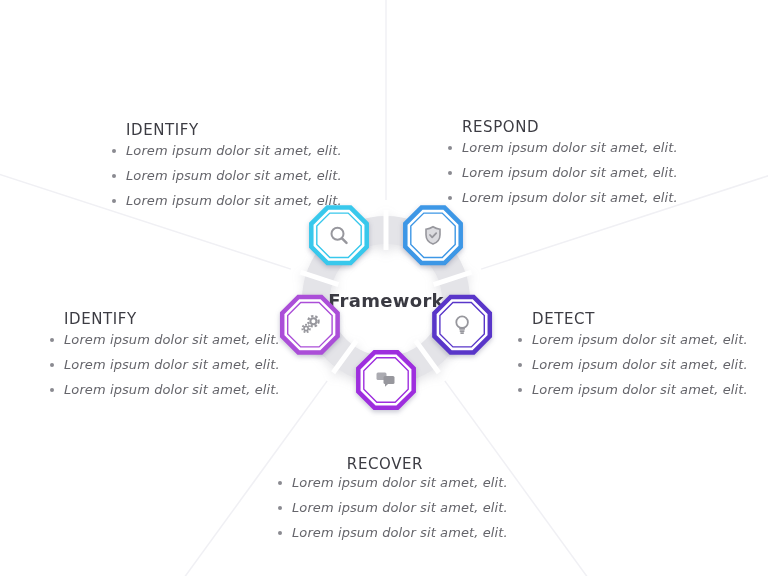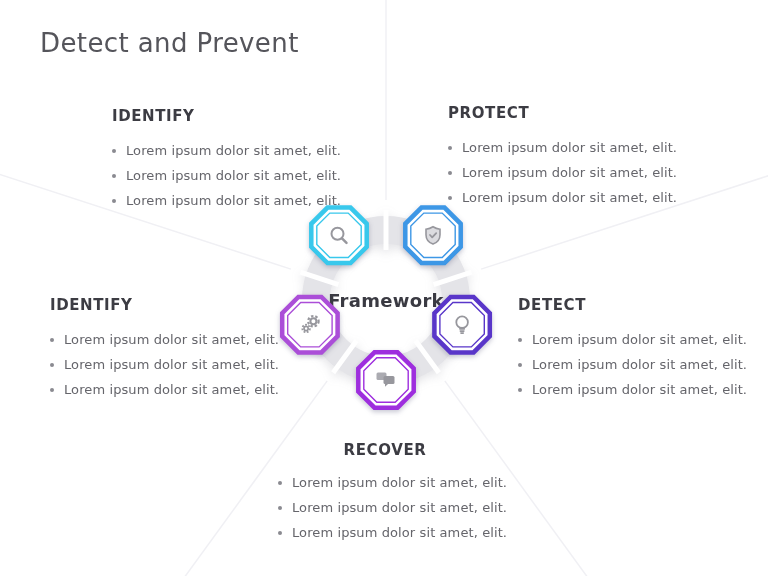--- a/index.html
+++ b/index.html
@@ -10,24 +10,24 @@
   }
   .canvas{position:absolute;inset:0;width:768px;height:576px;}
   .bg-lines{position:absolute;left:0;top:0;z-index:0;}
   .title{
     position:absolute;left:40px;top:28px;
     font-size:26px;font-weight:400;color:var(--c-title-text);
     letter-spacing:0.4px;z-index:2;
   }
   .section{position:absolute;z-index:2;}
   .section h2{
-    margin:0;font-size:15px;font-weight:bold;color:var(--c-heading-text);
+    margin:14px;font-size:15px;font-weight:normal;color:var(--c-heading-text);
     letter-spacing:0.6px;
   }
-  .bullets{position:absolute;z-index:2;}
+  .bullets{position:absolute;z-index:2;font-style:italic;}
   .bullet-row{
     display:flex;align-items:flex-start;
     height:14px;line-height:14px;margin-bottom:11px;
     font-size:13px;color:var(--c-body-text);letter-spacing:0.1px;
     white-space:nowrap;
   }
   .dot{
     width:4px;height:4px;border-radius:50%;
     background:var(--c-bullet-dot);
     margin:5px 10px 0 0;flex:0 0 auto;
@@ -51,42 +51,41 @@
   <svg class="bg-lines" width="768" height="576">
     <g stroke="var(--c-faint-line)" stroke-width="1.5">
       <line x1="444.8" y1="380.9" x2="691.8" y2="720.7"></line>
       <line x1="327.2" y1="380.9" x2="80.2" y2="720.7"></line>
       <line x1="290.9" y1="269.1" x2="-108.5" y2="139.3"></line>
       <line x1="386" y1="200" x2="386" y2="-220"></line>
       <line x1="481.1" y1="269.1" x2="880.5" y2="139.3"></line>
     </g>
   </svg>
 
-  <div class="title">Detect and Prevent</div>
 
   <div class="section" style="left:112px;top:107px;">
     <h2>IDENTIFY</h2>
   </div>
   <div class="bullets" style="left:112px;top:144px;">
     <div class="bullet-row">
         <span class="dot"></span>
         <span>Lorem ipsum dolor sit amet, elit.</span>
       </div>
     <div class="bullet-row">
         <span class="dot"></span>
         <span>Lorem ipsum dolor sit amet, elit.</span>
       </div>
     <div class="bullet-row">
         <span class="dot"></span>
         <span>Lorem ipsum dolor sit amet, elit.</span>
       </div>
   </div>
 
   <div class="section" style="left:448px;top:104px;">
-    <h2>PROTECT</h2>
+    <h2>RESPOND</h2>
   </div>
   <div class="bullets" style="left:448px;top:141px;">
     <div class="bullet-row">
         <span class="dot"></span>
         <span>Lorem ipsum dolor sit amet, elit.</span>
       </div>
     <div class="bullet-row">
         <span class="dot"></span>
         <span>Lorem ipsum dolor sit amet, elit.</span>
       </div>

